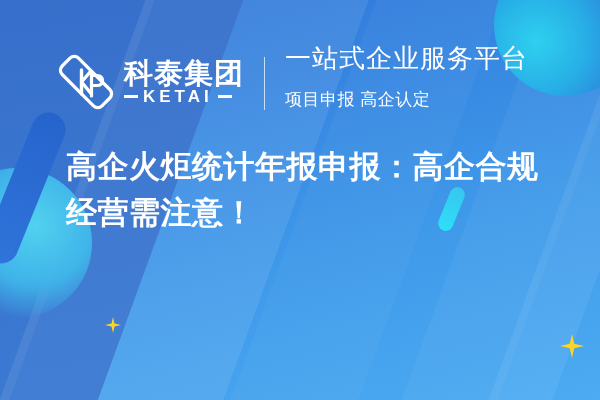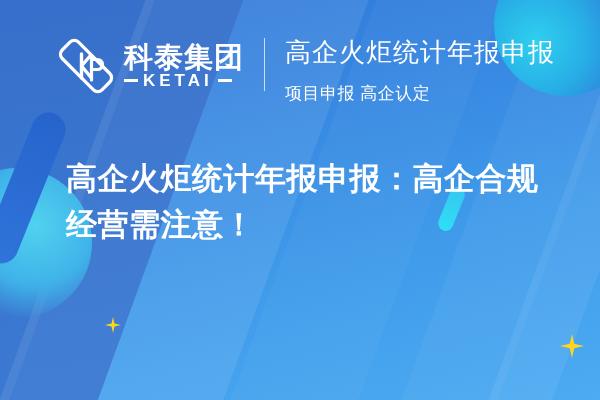--- a/index.html
+++ b/index.html
@@ -85,21 +85,21 @@
   
   .sparkle { position: absolute; }
   .sparkle svg { display: block; }
 
   
   .header {
     position: absolute;
     left: 0; top: 38px;
     width: 600px; height: 72px;
     display: flex;
-    align-items: flex-start;
+    align-items: flex-end;
     padding-left: 58px;
     box-sizing: border-box;
   }
   .logo-block { display: flex; align-items: center; }
   .logo-mark { width: 56px; height: 56px; flex: none; }
   .logo-words {
     margin-left: 10px;
     display: flex;
     flex-direction: column;
     align-items: flex-start;
@@ -150,21 +150,21 @@
     font-size: 17px;
     line-height: 1.2;
     margin-top: 16px;
     letter-spacing: 0.5px;
     white-space: nowrap;
   }
 
   
   .headline {
     position: absolute;
-    left: 66px; top: 156px;
+    left: 66px; top: 144px;
     width: 500px;
     color: #ffffff;
     font-size: 31px;
     font-weight: bold;
     line-height: 46px;
     letter-spacing: 0.5px;
   }
 </style>
 </head>
 <body>
@@ -210,21 +210,21 @@
           <span class="logo-dash"></span>
           <span class="logo-en">KETAI</span>
           <span class="logo-dash"></span>
         </div>
       </div>
     </div>
 
     <div class="divider"></div>
 
     <div class="tagline">
-      <div class="tagline-main">高企火炬统计年报申报</div>
+      <div class="tagline-main">一站式企业服务平台</div>
       <div class="tagline-sub">项目申报 高企认定</div>
     </div>
 
   </div>
 
   <div class="headline">高企火炬统计年报申报：高企合规经营需注意！</div>
 
 </div>
 
 </body></html>

